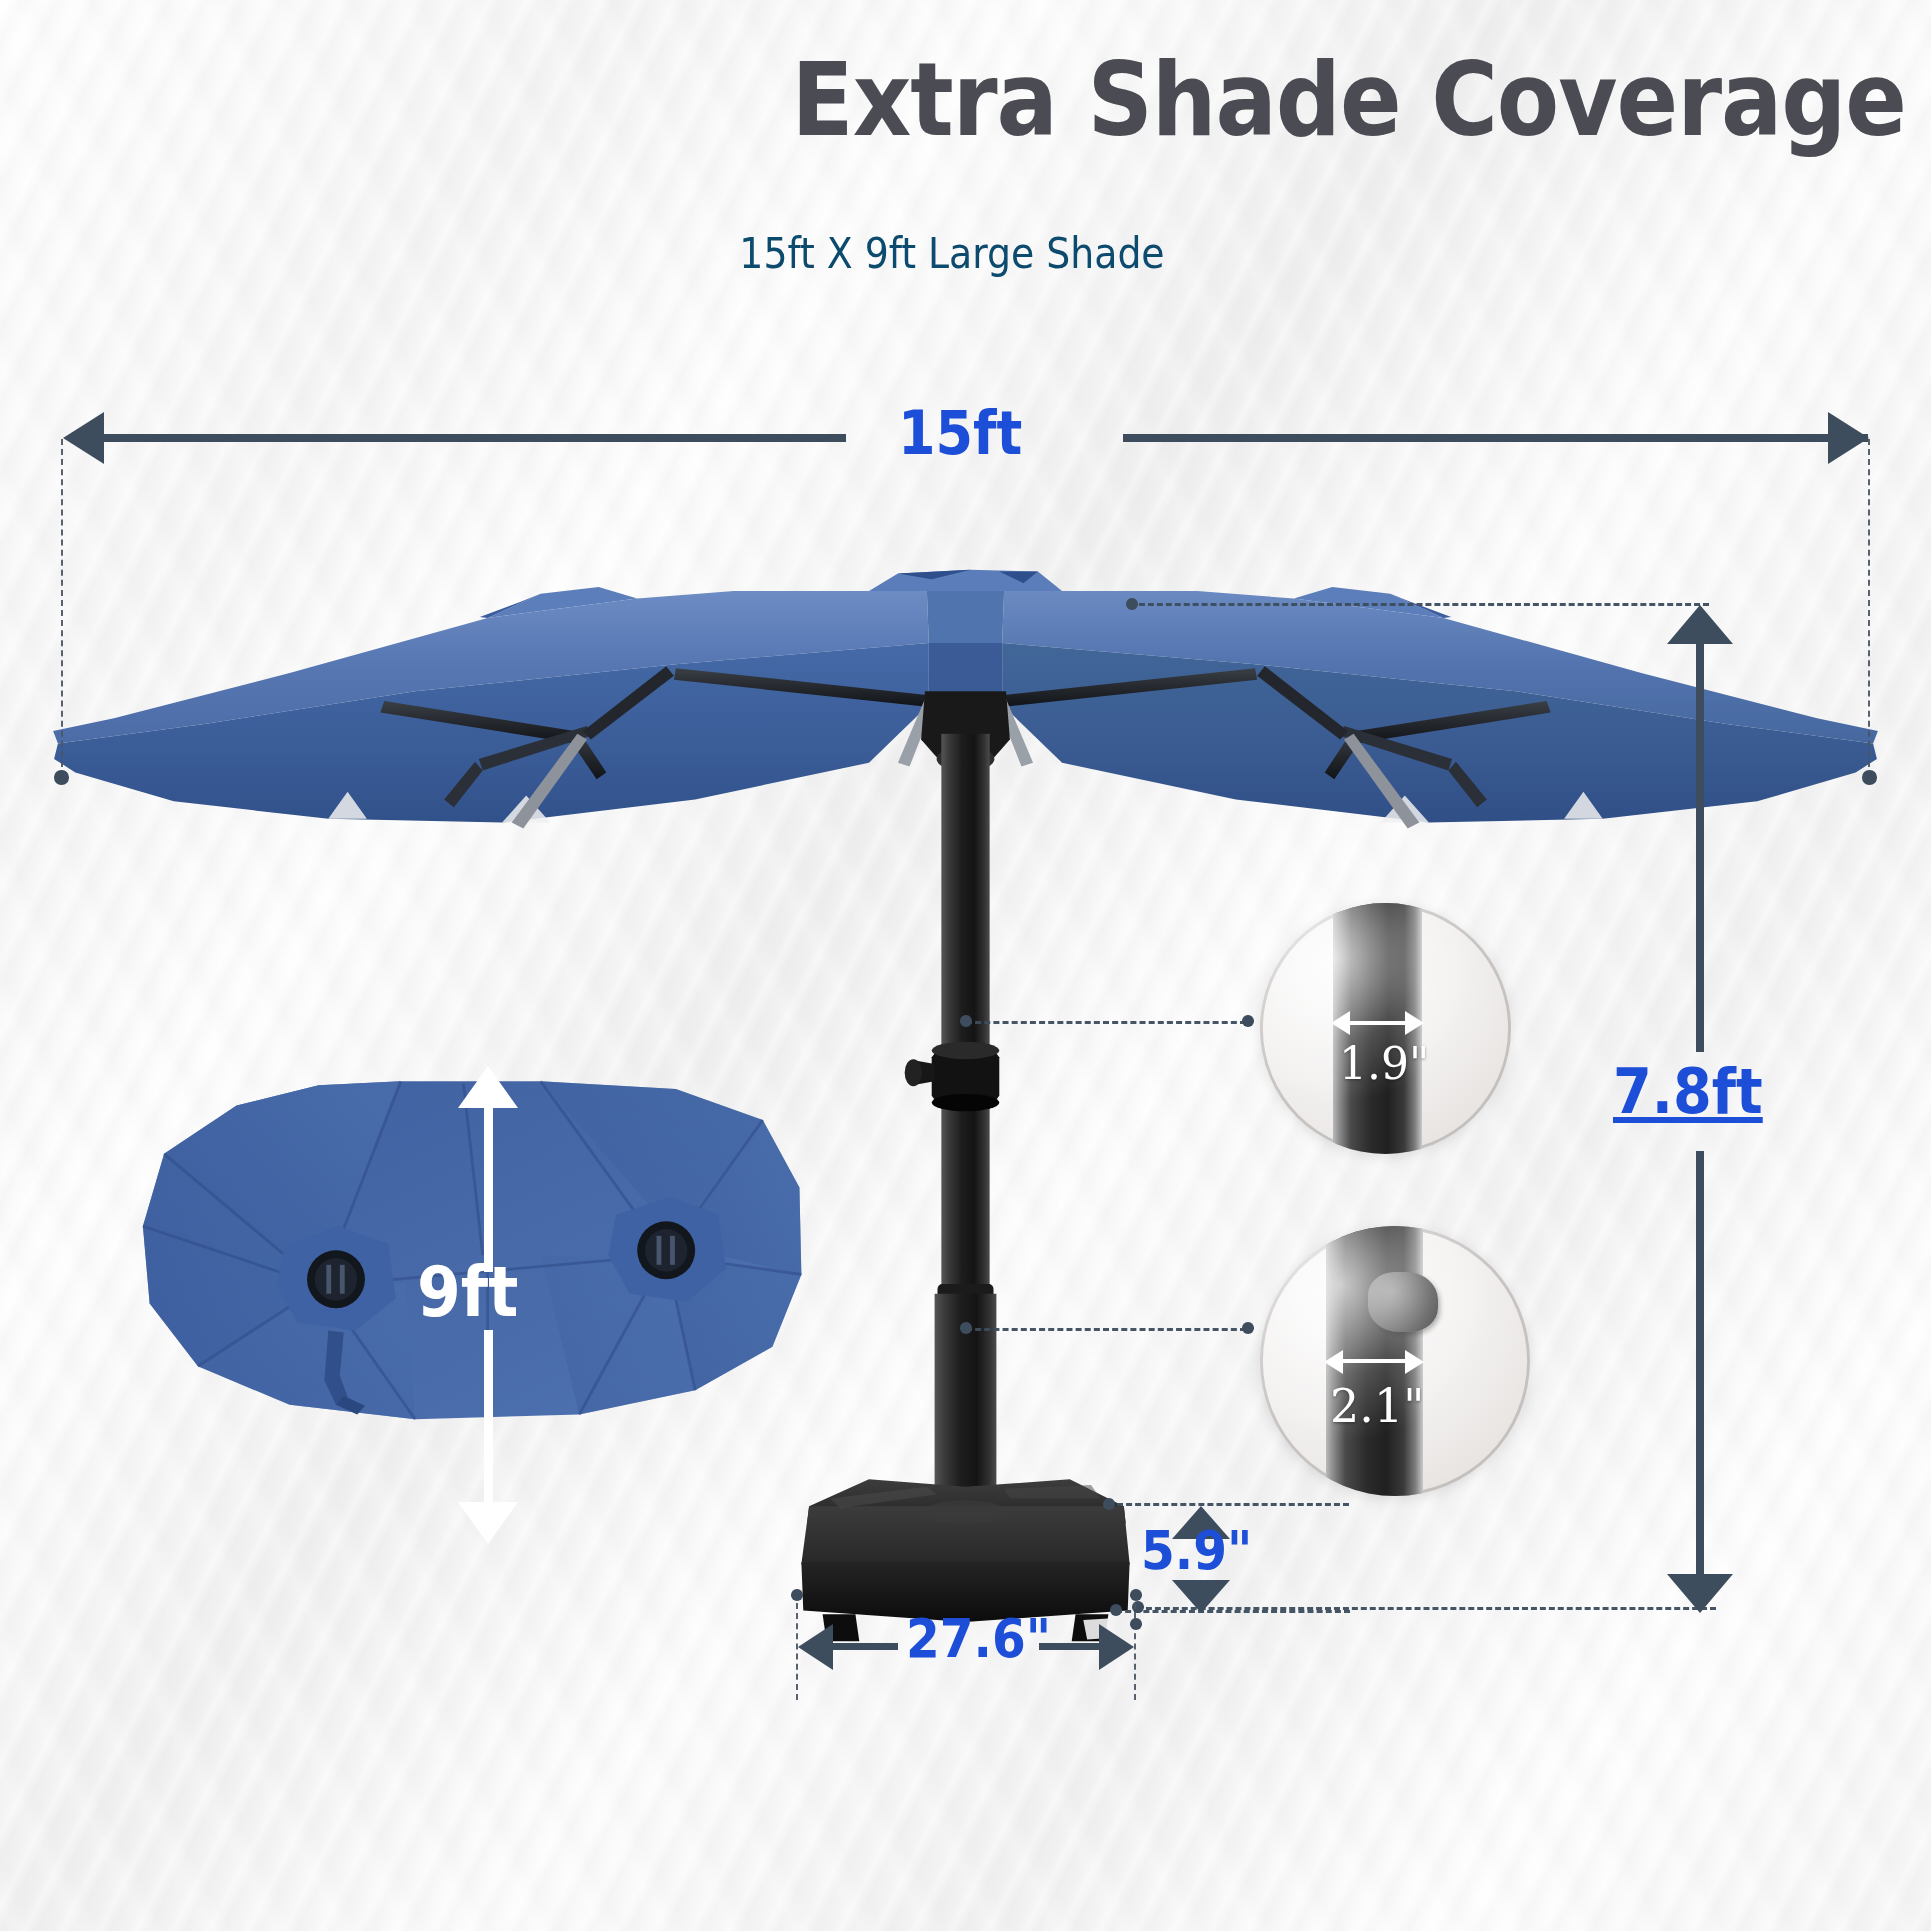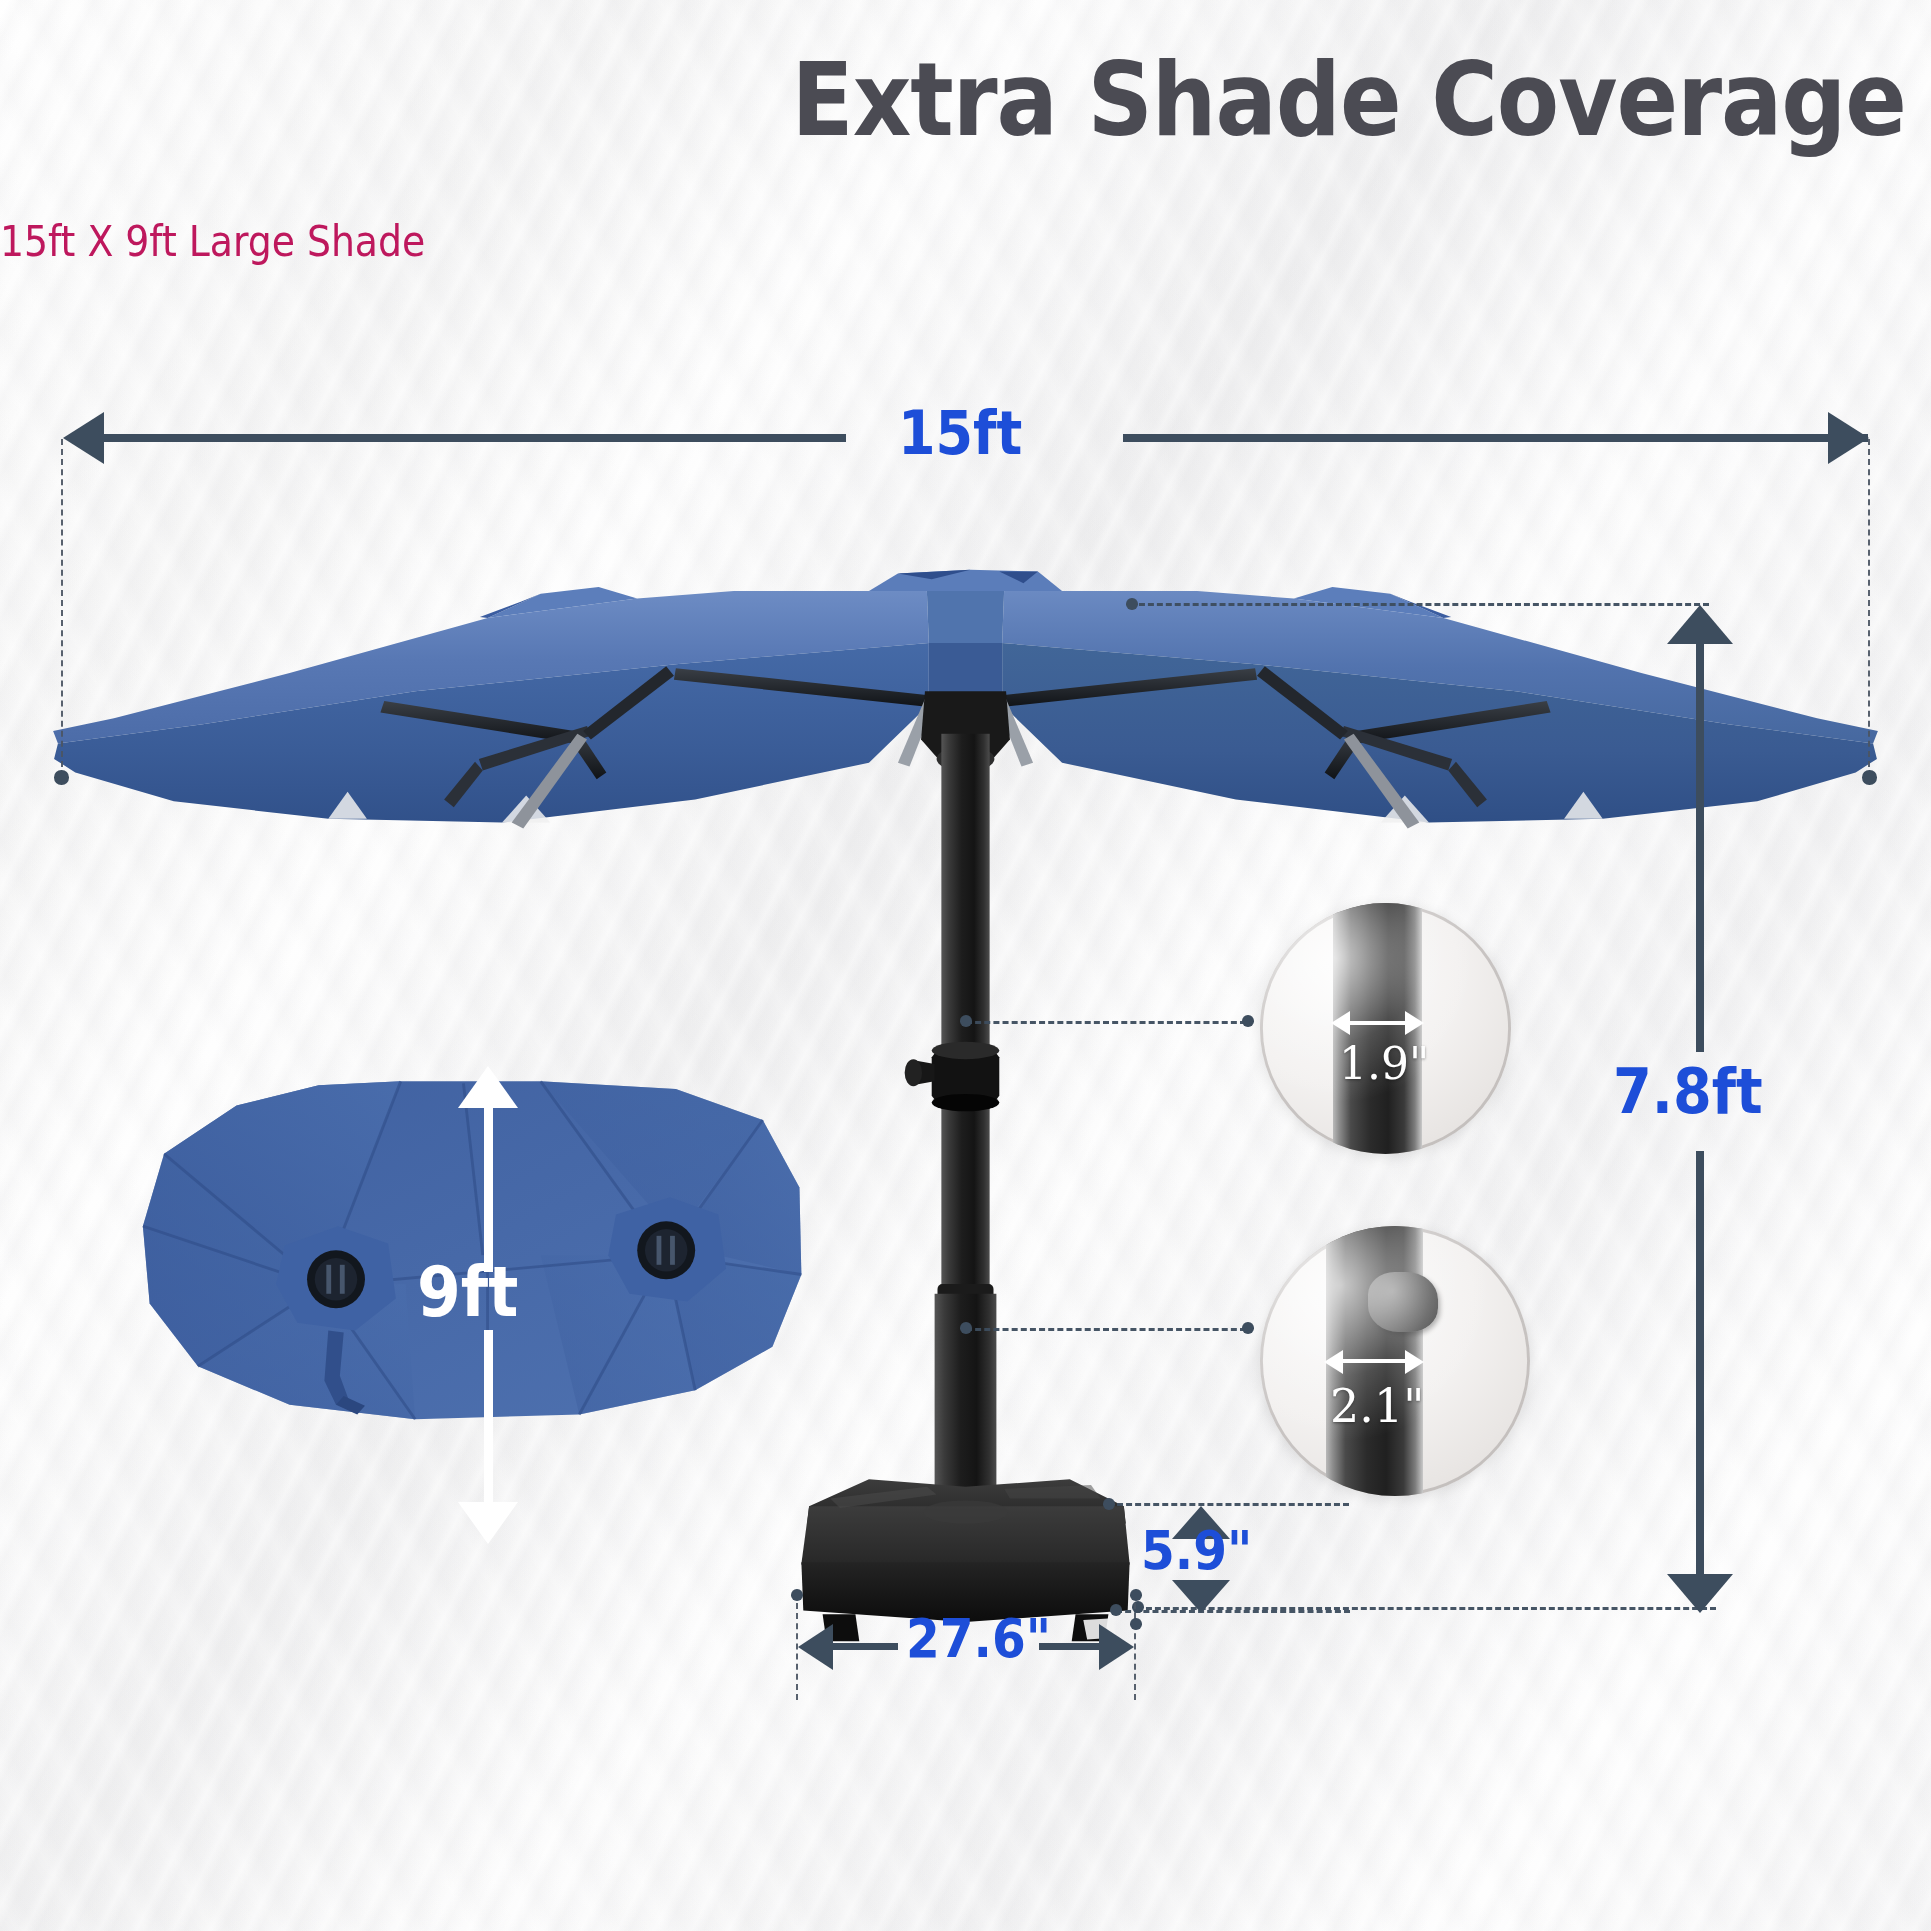--- a/index.html
+++ b/index.html
@@ -41,26 +41,26 @@
     text-align:right;
     font-family:"DejaVu Sans Condensed","Liberation Sans Narrow","Liberation Sans",sans-serif;
     font-weight:700;
     font-size:101px;
     letter-spacing:-1px;
     color:#4b4b53;
     line-height:1.08;
     white-space:nowrap;
   }
   #subtitle {
-    position:absolute; left:0; right:27px; top:217px;
-    text-align:left;
+    position:absolute; left:0; right:27px; top:229px;
+    text-align:center;
     font-family:"DejaVu Sans Condensed","Liberation Sans Narrow","Liberation Sans",sans-serif;
     font-weight:400;
     font-size:42px;
-    color:#be185d;
+    color:#0c4a6e;
     white-space:nowrap;
   }
 
   
   .dim-label {
     position:absolute;
     font-family:"DejaVu Sans Condensed","Liberation Sans Narrow","Liberation Sans",sans-serif;
     font-weight:700;
     color:#1d4ed8;
     white-space:nowrap;
@@ -351,21 +351,21 @@
 <div class="arrow-r" style="left:1828px; top:412px;"></div>
 
 <div class="hguide" style="left:1130px; top:603px; width:579px;"></div>
 <div class="dot sm" style="left:1126px; top:598px;"></div>
 
 <div class="hguide" style="left:1137px; top:1607px; width:579px;"></div>
 <div class="dot sm" style="left:1132px; top:1601px;"></div>
 
 <div class="arrow-u" style="left:1667px; top:605px;"></div>
 <div class="vbar" style="left:1696px; top:642px; height:410px;"></div>
-<div class="dim-label" style="left:1613px; top:1055px; font-size:62px;">7.8ft</div>
+<div class="dim-label" style="left:1613px; top:1055px; font-size:62px;text-decoration:underline;">7.8ft</div>
 <div class="vbar" style="left:1696px; top:1151px; height:425px;"></div>
 <div class="arrow-d" style="left:1667px; top:1574px;"></div>
 
 <div class="hguide" style="left:966px; top:1021px; width:280px;"></div>
 <div class="dot sm" style="left:960px; top:1015px;"></div>
 <div class="dot sm" style="left:1242px; top:1015px;"></div>
 
 <div class="bubble" style="left:1260px; top:903px; width:251px; height:251px;">
   <div class="pole" style="left:73px; width:89px;"></div>
   <div class="wtip-l" style="left:71px; top:108px;"></div>

